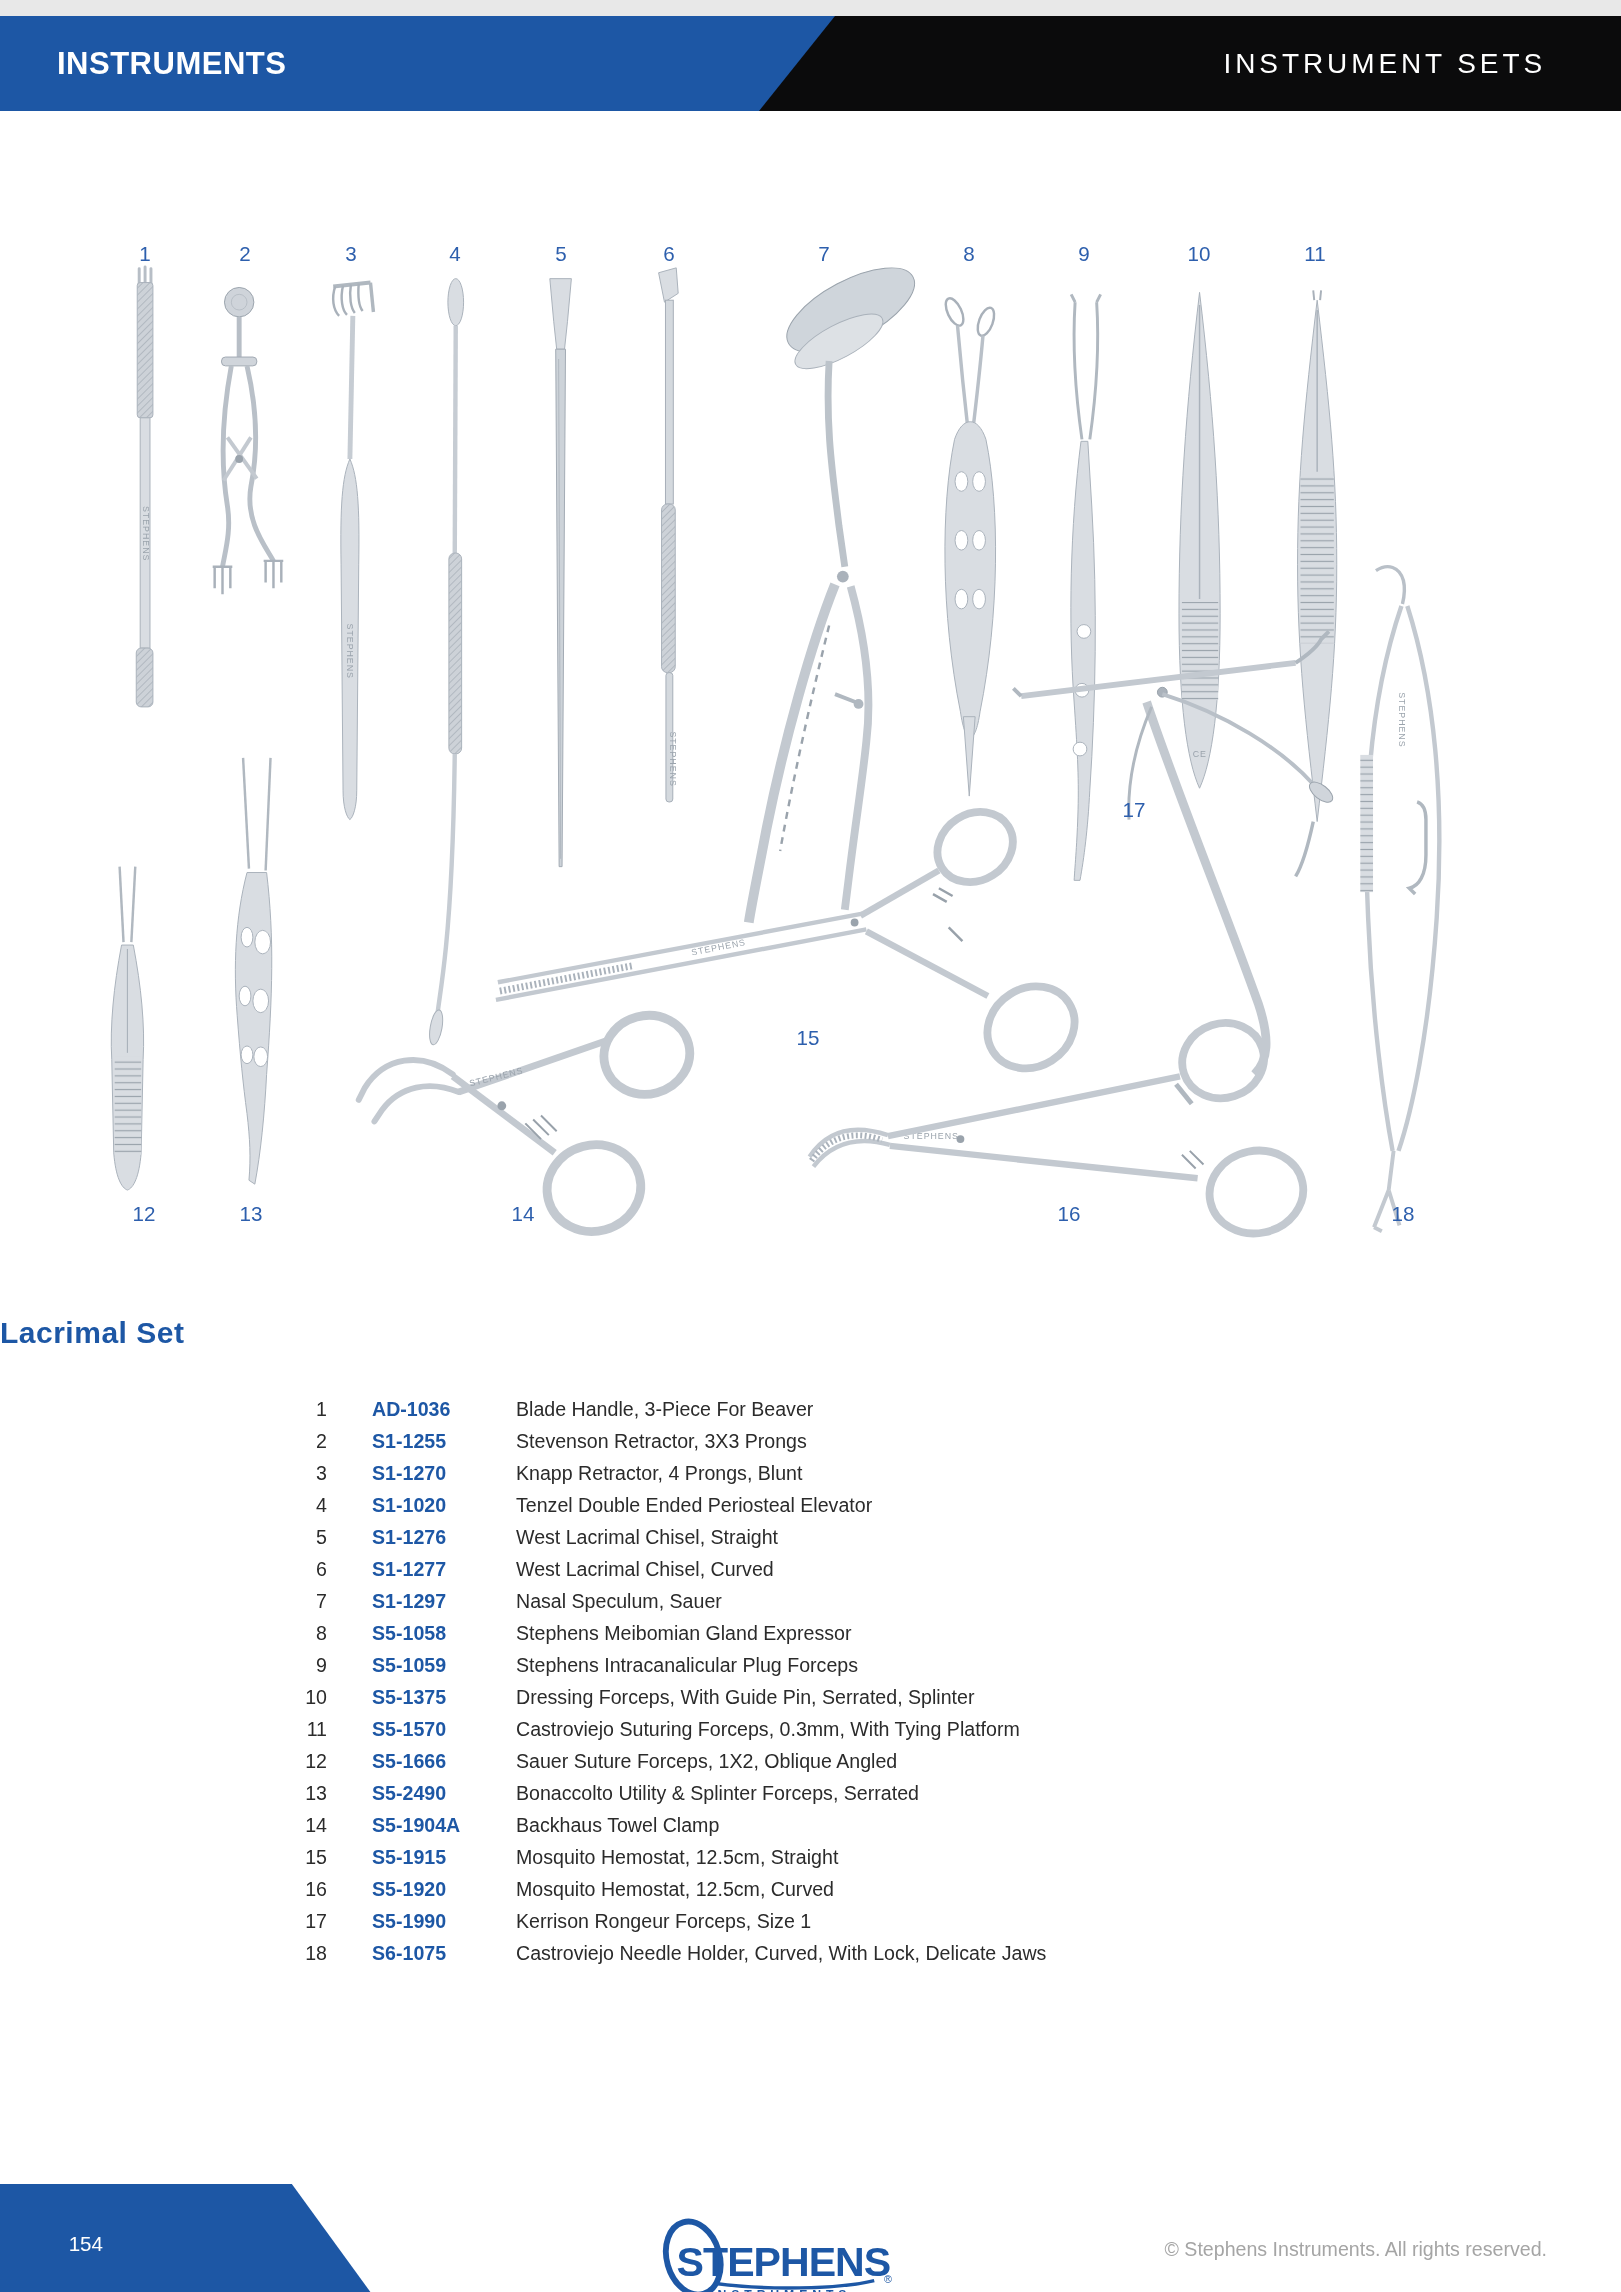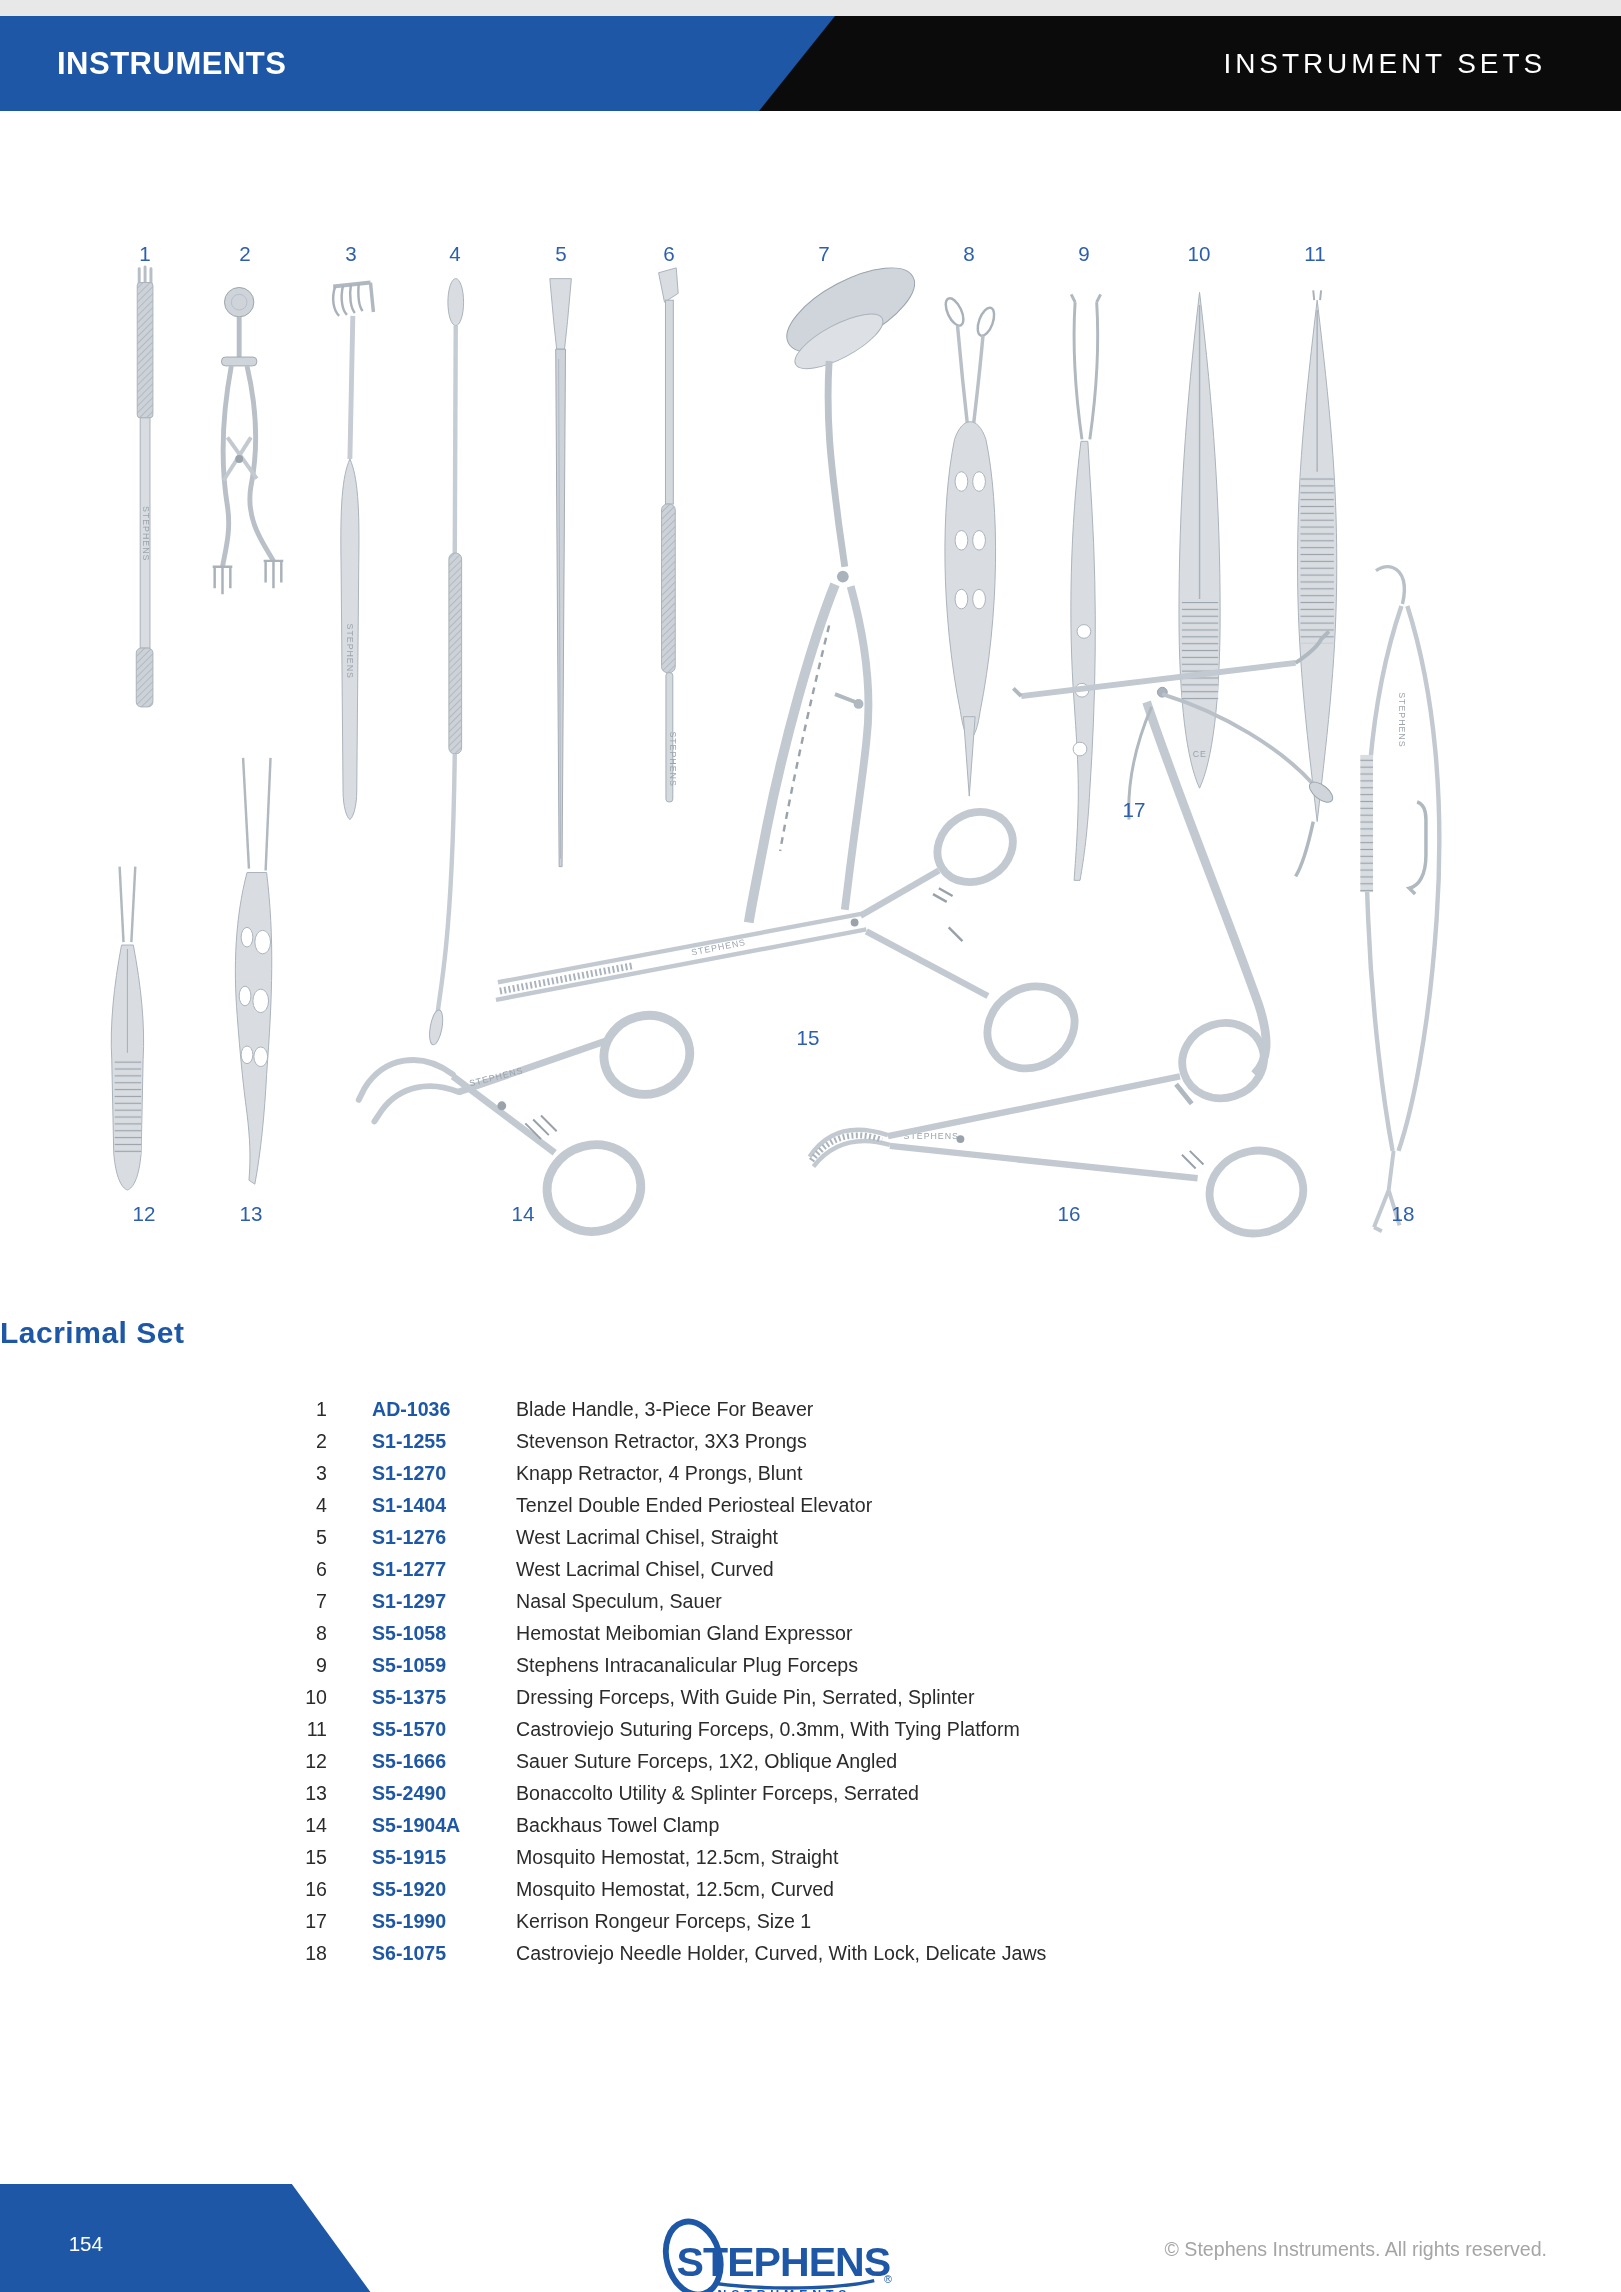--- a/index.html
+++ b/index.html
@@ -285,21 +285,21 @@
     </div>
 
     <div class="row">
       <span class="li-num">3</span>
       <span class="li-part">S1-1270</span>
       <span class="li-desc">Knapp Retractor, 4 Prongs, Blunt</span>
     </div>
 
     <div class="row">
       <span class="li-num">4</span>
-      <span class="li-part">S1-1404</span>
+      <span class="li-part">S1-1020</span>
       <span class="li-desc">Tenzel Double Ended Periosteal Elevator</span>
     </div>
 
     <div class="row">
       <span class="li-num">5</span>
       <span class="li-part">S1-1276</span>
       <span class="li-desc">West Lacrimal Chisel, Straight</span>
     </div>
 
     <div class="row">
@@ -310,21 +310,21 @@
 
     <div class="row">
       <span class="li-num">7</span>
       <span class="li-part">S1-1297</span>
       <span class="li-desc">Nasal Speculum, Sauer</span>
     </div>
 
     <div class="row">
       <span class="li-num">8</span>
       <span class="li-part">S5-1058</span>
-      <span class="li-desc">Hemostat Meibomian Gland Expressor</span>
+      <span class="li-desc">Stephens Meibomian Gland Expressor</span>
     </div>
 
     <div class="row">
       <span class="li-num">9</span>
       <span class="li-part">S5-1059</span>
       <span class="li-desc">Stephens Intracanalicular Plug Forceps</span>
     </div>
 
     <div class="row">
       <span class="li-num">10</span>

